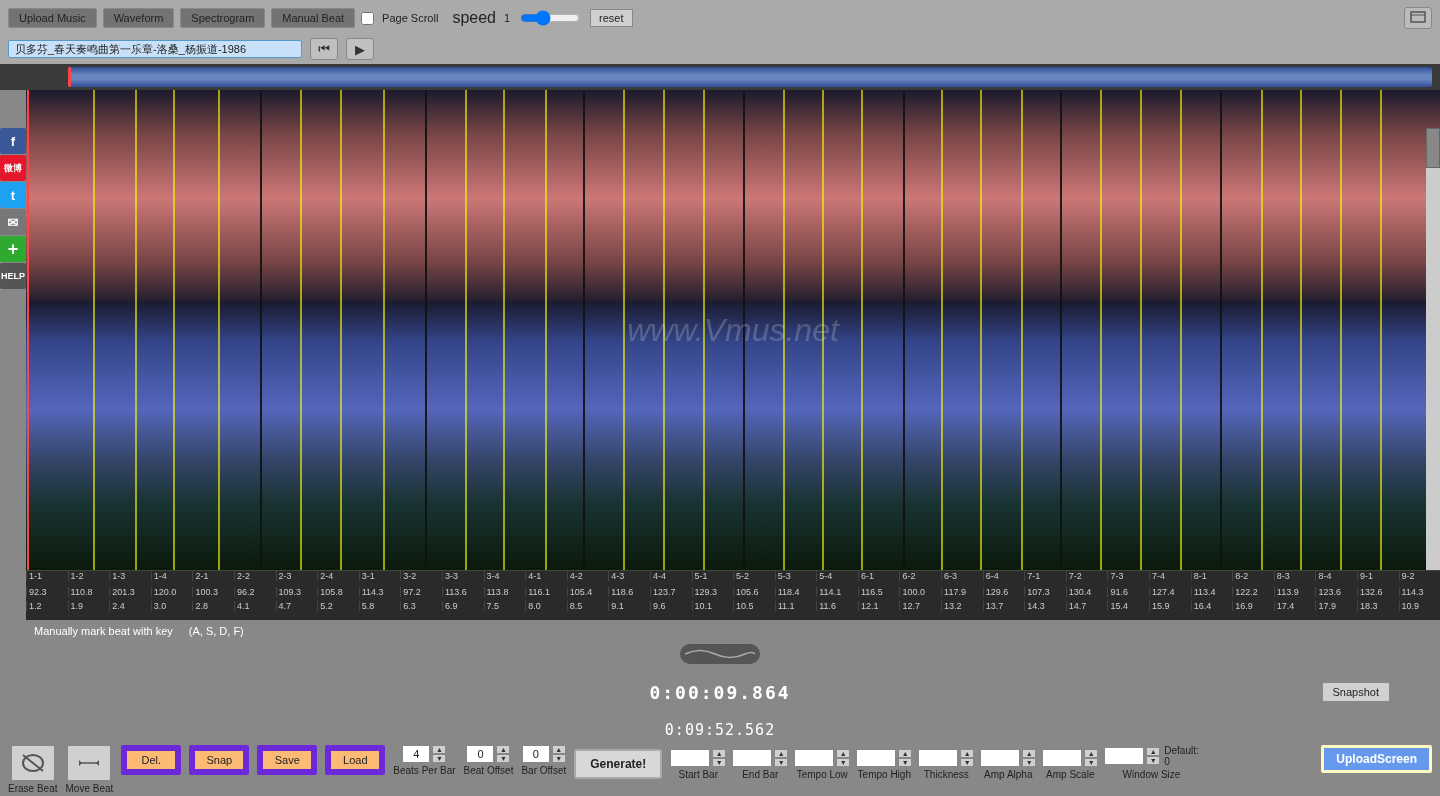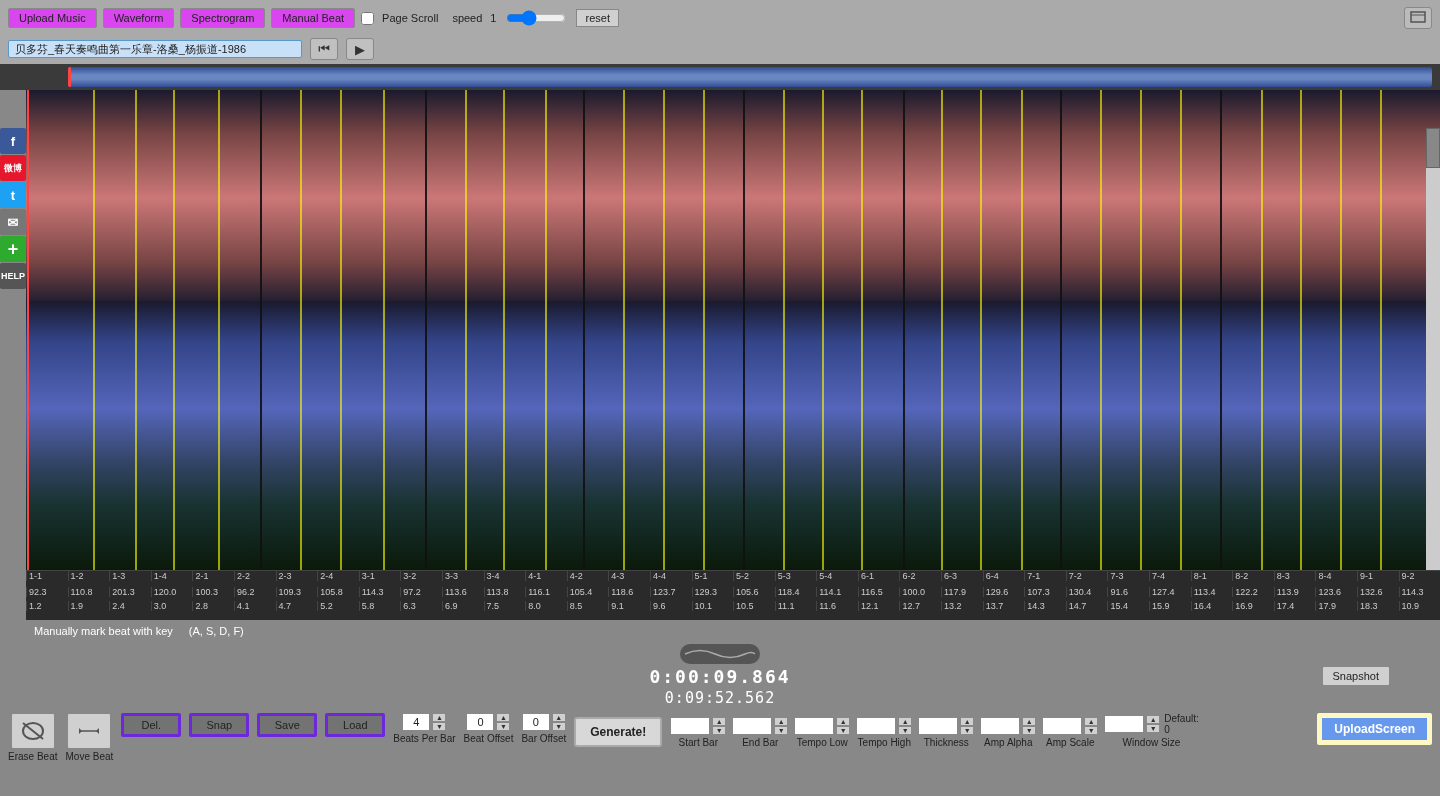--- a/index.html
+++ b/index.html
@@ -16,31 +16,31 @@
     
     #toolbar {
       background: #aaa;
       padding: 5px 8px;
       display: flex;
       align-items: center;
       gap: 6px;
       height: 36px;
     }
     .tb-btn {
-      background: #d946ef;
+      background: #737373;
       border: 1px solid #888;
       border-radius: 2px;
       padding: 3px 10px;
       font-size: 11px;
       color: #222;
       cursor: pointer;
     }
     #page-scroll-cb { margin-right: 2px; }
     #page-scroll-label { color: #222; font-size: 11px; }
-    #speed-label { color: #222; margin-left: 8px; font-size: 11px; }
+    #speed-label { color: #222; margin-left: 8px; font-size: 16px; }
     #speed-val { color: #222; font-size: 11px; margin-left: 2px; }
     #speed-slider { width: 60px; margin: 0 4px; }
     #reset-btn {
       background: #d0d0d0;
       border: 1px solid #888;
       border-radius: 0;
       padding: 2px 8px;
       font-size: 11px;
       color: #222;
       cursor: pointer;
@@ -260,22 +260,22 @@
       flex-direction: column;
       align-items: center;
       gap: 2px;
     }
     .ctrl-label {
       font-size: 10px;
       color: #222;
       text-align: center;
     }
     .ctrl-btn {
-      background: #737373;
-      border: 3px solid #6d28d9;
+      background: #fdba74;
+      border: 6px solid #6d28d9;
       border-radius: 2px;
       padding: 3px 10px;
       font-size: 11px;
       color: #222;
       cursor: pointer;
       min-width: 60px;
     }
     .ctrl-icon-btn {
       width: 44px;
       height: 36px;
@@ -471,20 +471,21 @@
     <line x1="1155" y1="0" x2="1155" y2="100%" stroke="#ffff00" stroke-width="1.5" opacity="0.8"></line>
     <line x1="1195" y1="0" x2="1195" y2="100%" stroke="#111111" stroke-width="2" opacity="0.9"></line>
     <line x1="1236" y1="0" x2="1236" y2="100%" stroke="#ffff00" stroke-width="1.5" opacity="0.8"></line>
     <line x1="1275" y1="0" x2="1275" y2="100%" stroke="#ffff00" stroke-width="1.5" opacity="0.8"></line>
     <line x1="1315" y1="0" x2="1315" y2="100%" stroke="#ffff00" stroke-width="1.5" opacity="0.8"></line>
     <line x1="1355" y1="0" x2="1355" y2="100%" stroke="#ffff00" stroke-width="1.5" opacity="0.8"></line>
 
     <line x1="2" y1="0" x2="2" y2="100%" stroke="#ff4444" stroke-width="2"></line>
   </svg>
 
+  <div id="watermark">www.Vmus.net</div>
 </div>
 
 <div id="main-scrollbar">
   <div id="scrollbar-thumb"></div>
 </div>
 
 <div id="ruler-bar">
   <div id="ruler-row1">
     <div class="ruler-cell">1-1</div>
     <div class="ruler-cell">1-2</div>
@@ -594,21 +595,21 @@
     <div class="ruler-cell">10.9</div>
   </div>
 </div>
 
 <div id="info-bar">
   <span>Manually mark beat with key</span>
   <span>(A, S, D, F)</span>
 </div>
 
 <div id="time-row">
-  <div style="display:flex;flex-direction:column;align-items:center;gap:2px;">
+  <div style="display:flex;flex-direction:column;align-items:center;gap:18px;">
 
     <svg width="80" height="20" style="display:inline-block;">
       <rect x="0" y="0" width="80" height="20" rx="10" fill="#555"></rect>
       <path d="M5,10 Q20,3 35,10 Q50,17 65,10 Q72,7 75,10" stroke="#aaa" stroke-width="1.5" fill="none"></path>
     </svg>
     <div id="time-current" style="font-size:18px;color:#fff;font-weight:bold;letter-spacing:2px;font-family:monospace;">0:00:09.864</div>
     <div id="time-total" style="font-size:15px;color:#fff;letter-spacing:1px;font-family:monospace;">0:09:52.562</div>
   </div>
   <button id="snapshot-btn" style="position:absolute;right:50px;background:#d0d0d0;border:1px solid #888;border-radius:2px;padding:3px 10px;font-size:11px;color:#222;cursor:pointer;">Snapshot</button>
 </div>
@@ -780,15 +781,15 @@
         <div style="font-size:10px;color:#222;">
           <div>Default:</div>
           <div>0</div>
         </div>
       </div>
       <span class="ctrl-label">Window Size</span>
     </div>
   </div>
 
   <div style="margin-left:auto;display:flex;flex-direction:column;gap:4px;align-items:flex-end;">
-    <button id="upload-screen-btn" style="background:#6699ee;border:5px solid #fef9c3;border-radius:2px;padding:4px 12px;font-size:12px;color:#fff;cursor:pointer;font-weight:bold;">UploadScreen</button>
+    <button id="upload-screen-btn" style="background:#6699ee;border:3px solid #fef9c3;border-radius:2px;padding:4px 12px;font-size:12px;color:#fff;cursor:pointer;font-weight:bold;">UploadScreen</button>
   </div>
 </div>
 
 </body></html>

